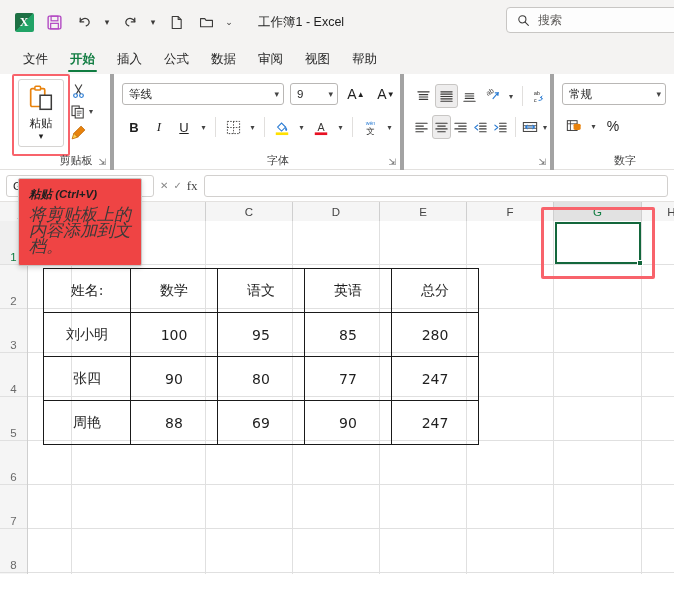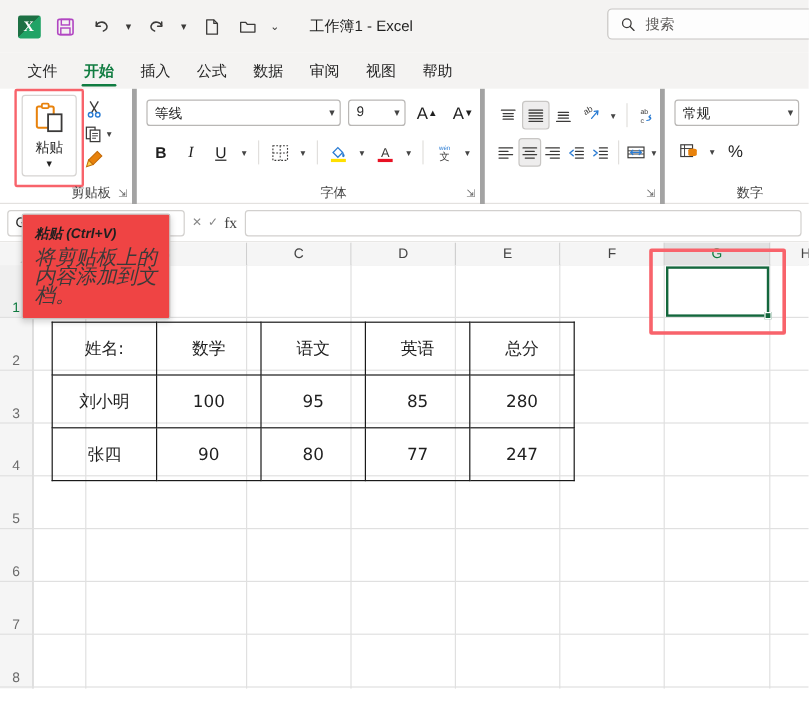--- a/index.html
+++ b/index.html
@@ -548,20 +548,27 @@
           <td class="sc">85</td>
           <td class="sc">280</td>
         </tr>
         <tr>
           <td class="name" style="height:44px">张四</td>
           <td class="sc">90</td>
           <td class="sc">80</td>
           <td class="sc">77</td>
           <td class="sc">247</td>
         </tr>
+        <tr>
+          <td class="name" style="height:44px">周艳</td>
+          <td class="sc">88</td>
+          <td class="sc">69</td>
+          <td class="sc">90</td>
+          <td class="sc">247</td>
+        </tr>
       </tbody>
         </table>
 
       <div class="selbox" style="left:527px;top:1px;width:86px;height:42px;">
         <div class="handle"></div>
       </div>
       <div class="red-box2" style="left:513px;top:-14px;width:114px;height:72px;"></div>
     </div>
   </div>
 </div>

